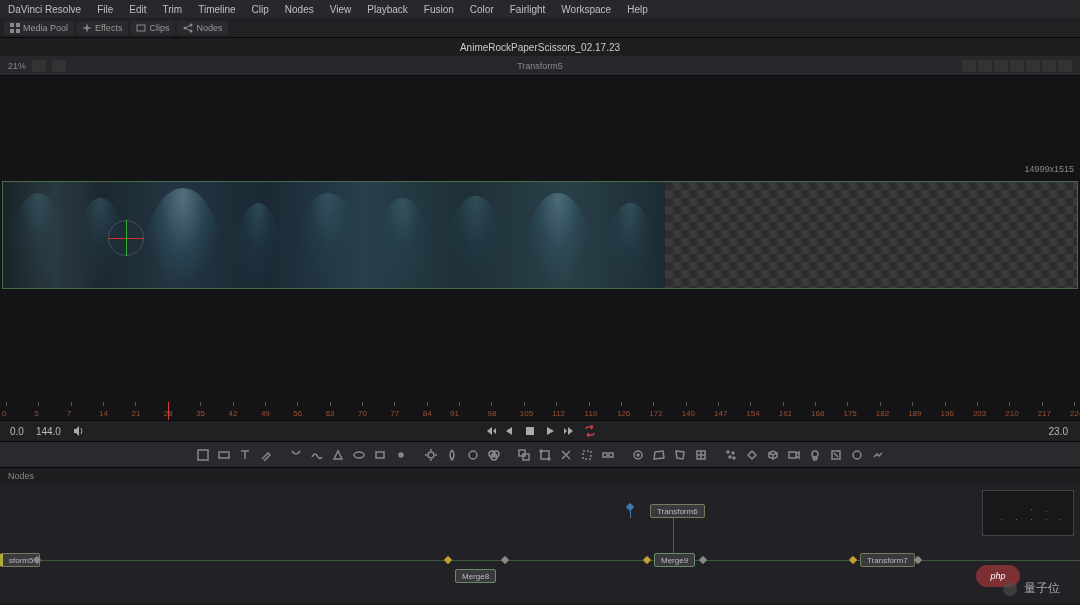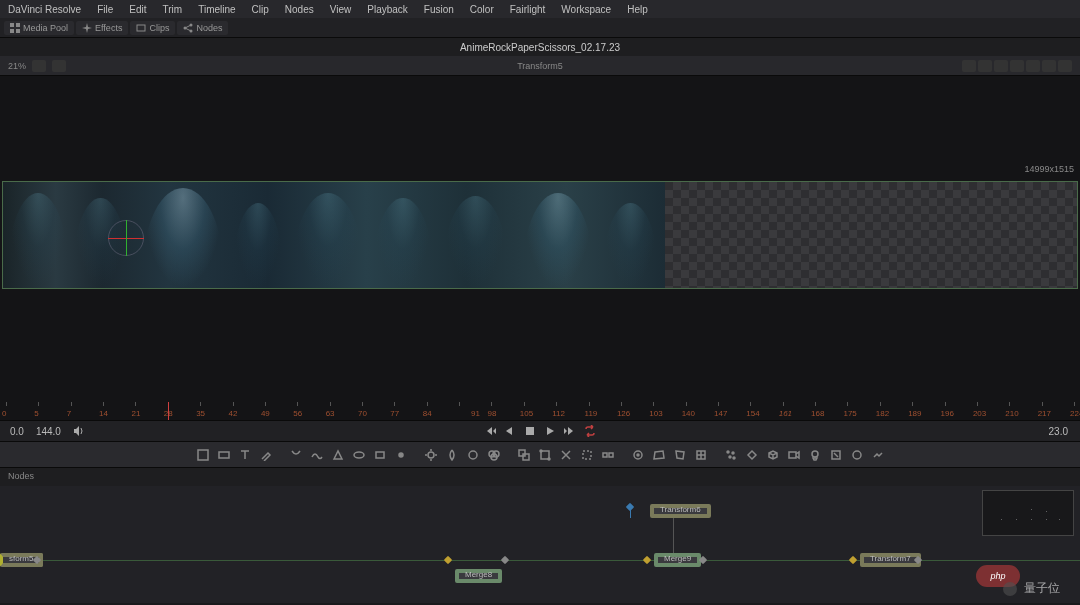--- a/index.html
+++ b/index.html
@@ -63,21 +63,21 @@
 .tool-group { display: flex; gap: 1px; margin: 0 4px; }
 .tool { width: 20px; height: 18px; display: flex; align-items: center; justify-content: center; cursor: pointer; border-radius: 2px; }
 .tool svg { width: 12px; height: 12px; stroke: #888; fill: none; stroke-width: 1.5; }
 
 
 .nodes-label { height: 18px; background: #1e1e20; padding: 3px 8px; font-size: 9px; color: #888; }
 
 
 .node-graph { height: 117px; background: #222226; position: relative; overflow: hidden; }
 .flow-line { position: absolute; top: 74px; left: 0; height: 1px; background: #3a5a3a; }
-.node-box { position: absolute; height: 14px; background: #3a3a3e; border: 4px solid #0369a1; border-radius: 2px; font-size: 8px; color: #bbb; display: flex; align-items: flex-end; justify-content: center; padding: 0 6px; }
+.node-box { position: absolute; height: 14px; background: #3a3a3e; border: 1px solid #0369a1; border-radius: 2px; font-size: 8px; color: #bbb; display: flex; align-items: center; justify-content: center; padding: 0 6px; }
 .node-box.merge { border-color: #6a8a6a; }
 .node-box.xform { border-color: #7a7a5a; }
 .conn-dot { position: absolute; width: 6px; height: 6px; background: #555; border-radius: 1px; transform: rotate(45deg); }
 .conn-dot.in { background: #c0a030; }
 .conn-dot.out { background: #888; }
 .v-line { position: absolute; width: 1px; background: #555; }
 .navigator { position: absolute; top: 4px; right: 6px; width: 92px; height: 46px; background: rgba(20,20,22,0.7); border: 1px solid #444; }
 .nav-content { position: absolute; top: 8px; left: 8px; width: 76px; height: 30px; opacity: 0.5; }
 .nav-dot { position: absolute; width: 1px; height: 1px; background: #aaa; }
 
@@ -205,33 +205,33 @@
     <span class="tick" style="left: 293.273px;">56</span>
     <span class="tick-line" style="left: 297.273px;"></span>
     <span class="tick" style="left: 325.636px;">63</span>
     <span class="tick-line" style="left: 329.636px;"></span>
     <span class="tick" style="left: 358px;">70</span>
     <span class="tick-line" style="left: 362px;"></span>
     <span class="tick" style="left: 390.364px;">77</span>
     <span class="tick-line" style="left: 394.364px;"></span>
     <span class="tick" style="left: 422.727px;">84</span>
     <span class="tick-line" style="left: 426.727px;"></span>
-    <span class="tick" style="left: 471px; margin-top: 40px;">91</span>
+    <span class="tick" style="left: 450px; margin-top: 40px;">91</span>
     <span class="tick-line" style="left: 459.091px;"></span>
     <span class="tick" style="left: 487.455px;">98</span>
     <span class="tick-line" style="left: 491.455px;"></span>
     <span class="tick" style="left: 519.818px;">105</span>
     <span class="tick-line" style="left: 523.818px;"></span>
     <span class="tick" style="left: 552.182px;">112</span>
     <span class="tick-line" style="left: 556.182px;"></span>
     <span class="tick" style="left: 584.545px;">119</span>
     <span class="tick-line" style="left: 588.545px;"></span>
     <span class="tick" style="left: 616.909px;">126</span>
     <span class="tick-line" style="left: 620.909px;"></span>
-    <span class="tick" style="left: 649.273px;">103</span>
+    <span class="tick" style="left: 649.273px;">172</span>
     <span class="tick-line" style="left: 653.273px;"></span>
     <span class="tick" style="left: 681.636px;">140</span>
     <span class="tick-line" style="left: 685.636px;"></span>
     <span class="tick" style="left: 714px;">147</span>
     <span class="tick-line" style="left: 718px;"></span>
     <span class="tick" style="left: 746.364px;">154</span>
     <span class="tick-line" style="left: 750.364px;"></span>
     <span class="tick" style="left: 778.727px; font-style: italic;">161</span>
     <span class="tick-line" style="left: 782.727px;"></span>
     <span class="tick" style="left: 811.091px;">168</span>

